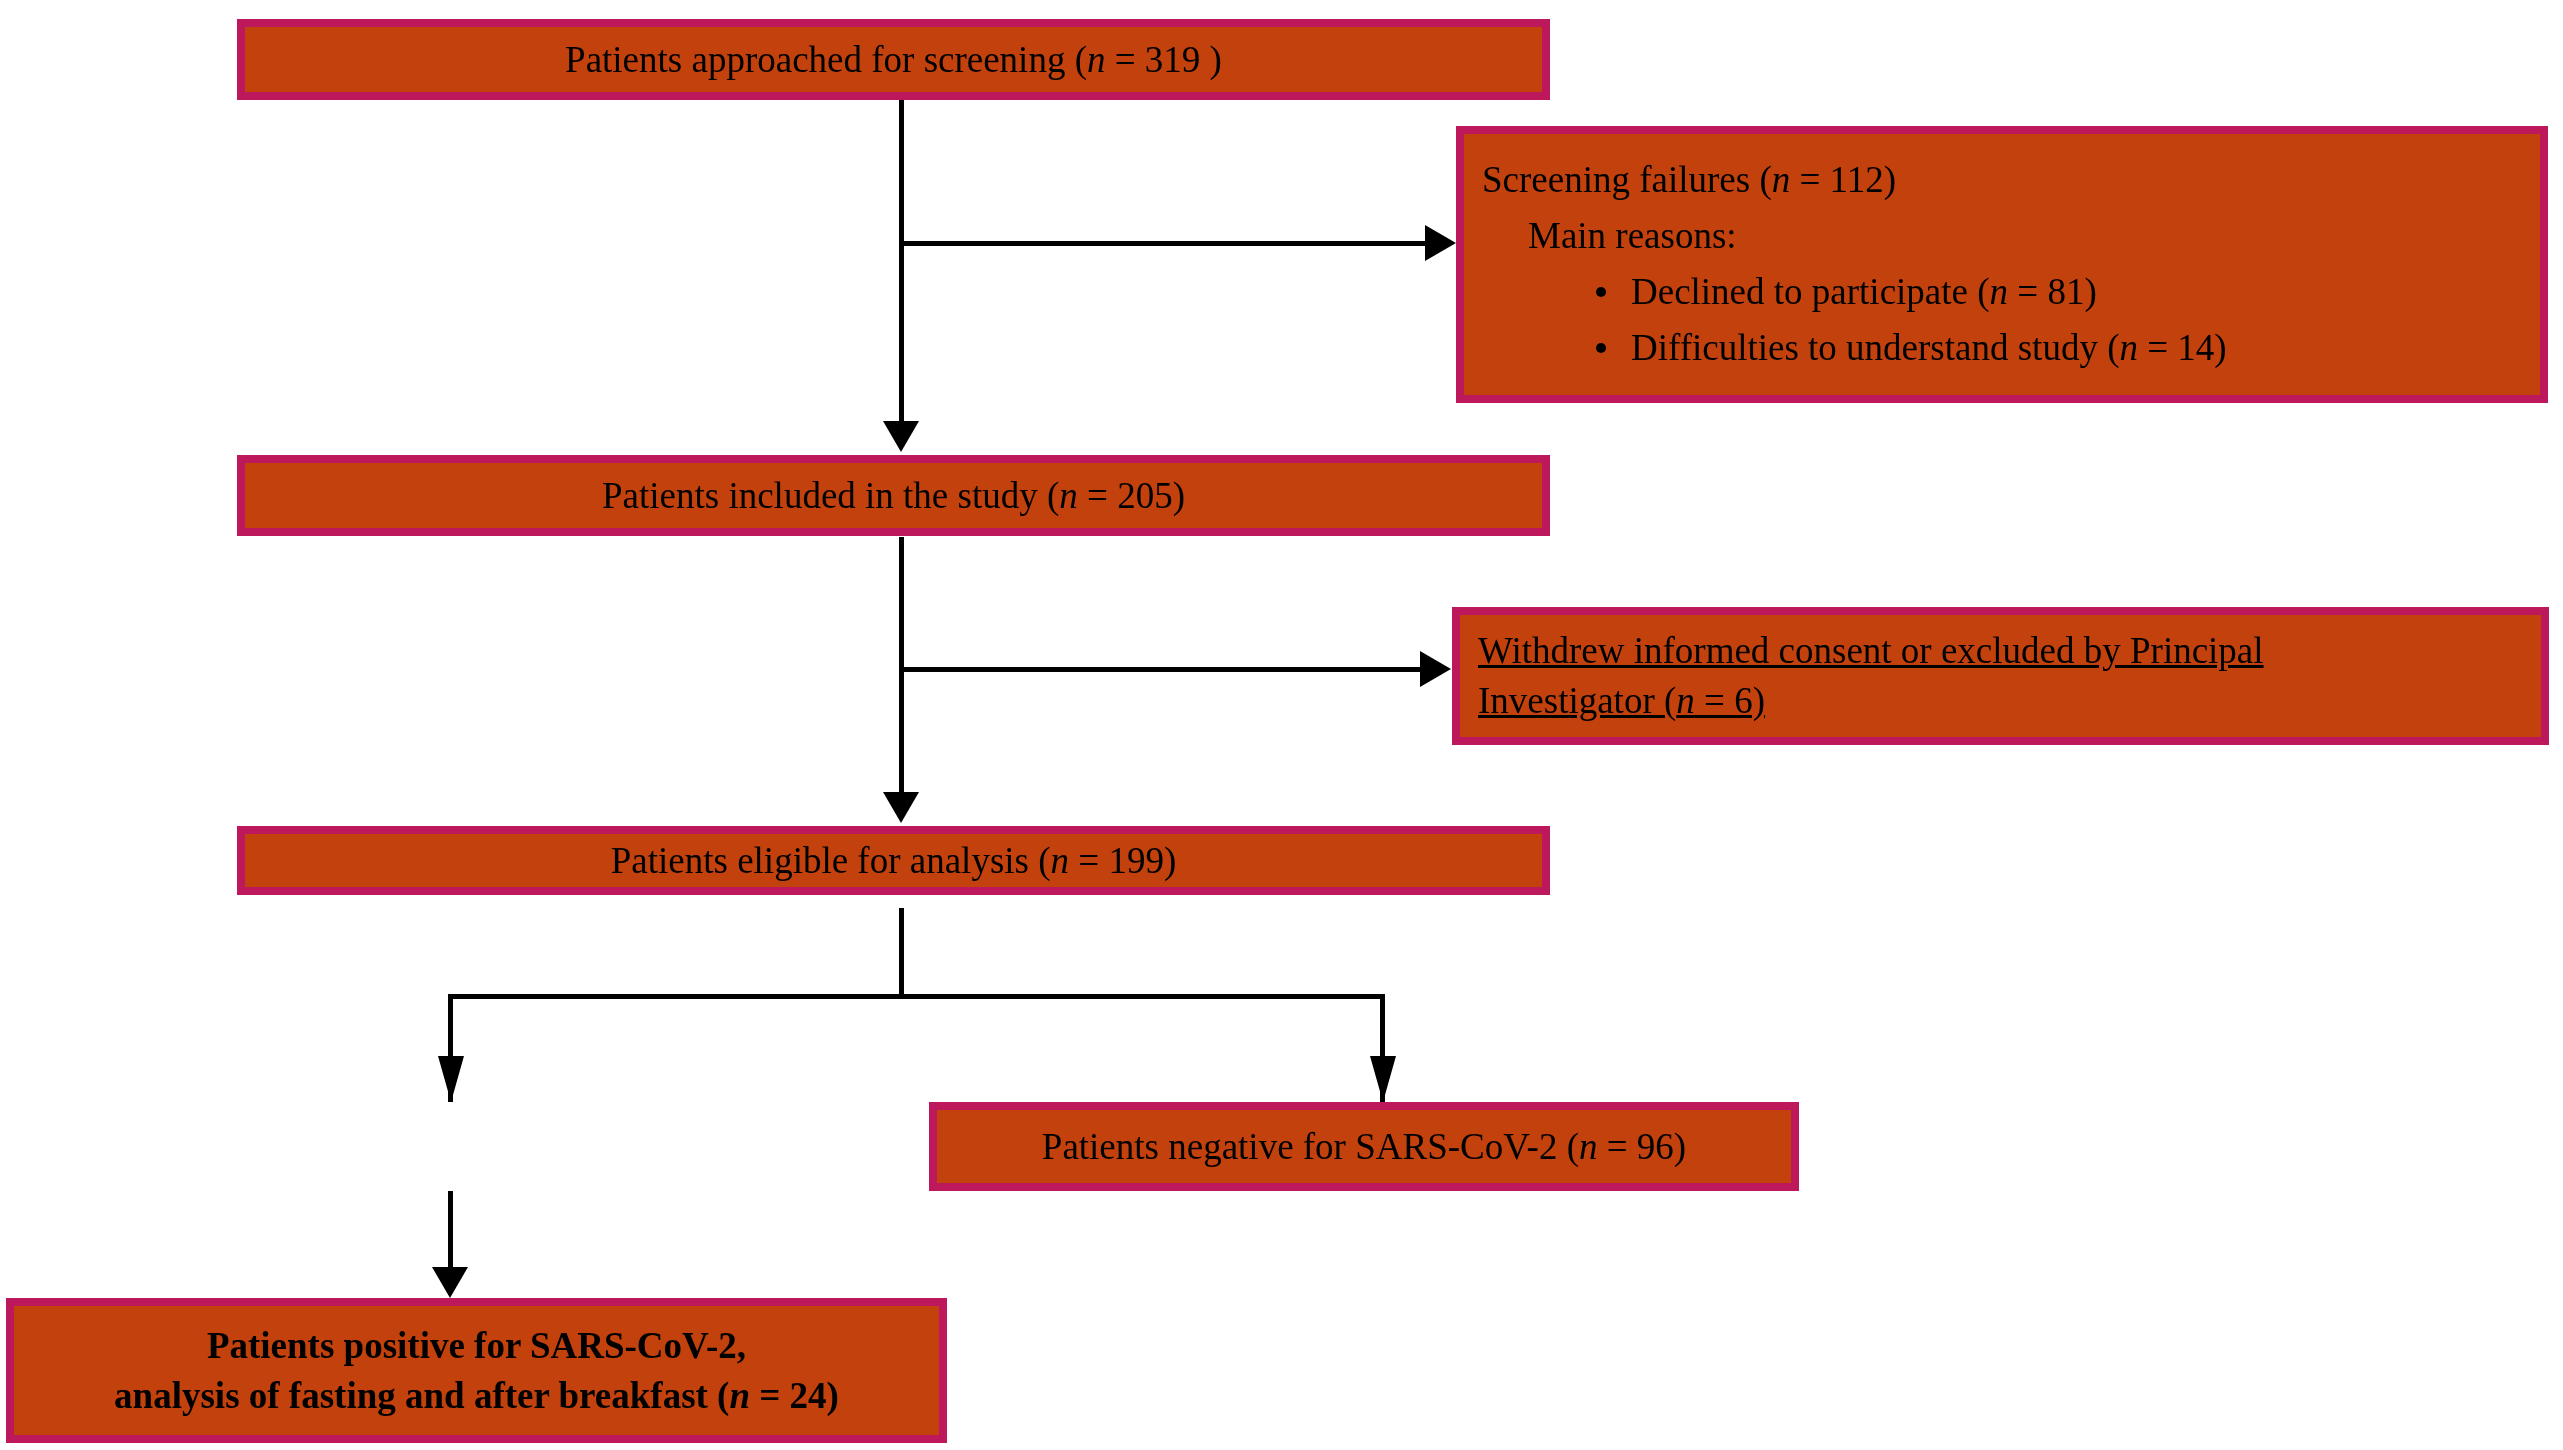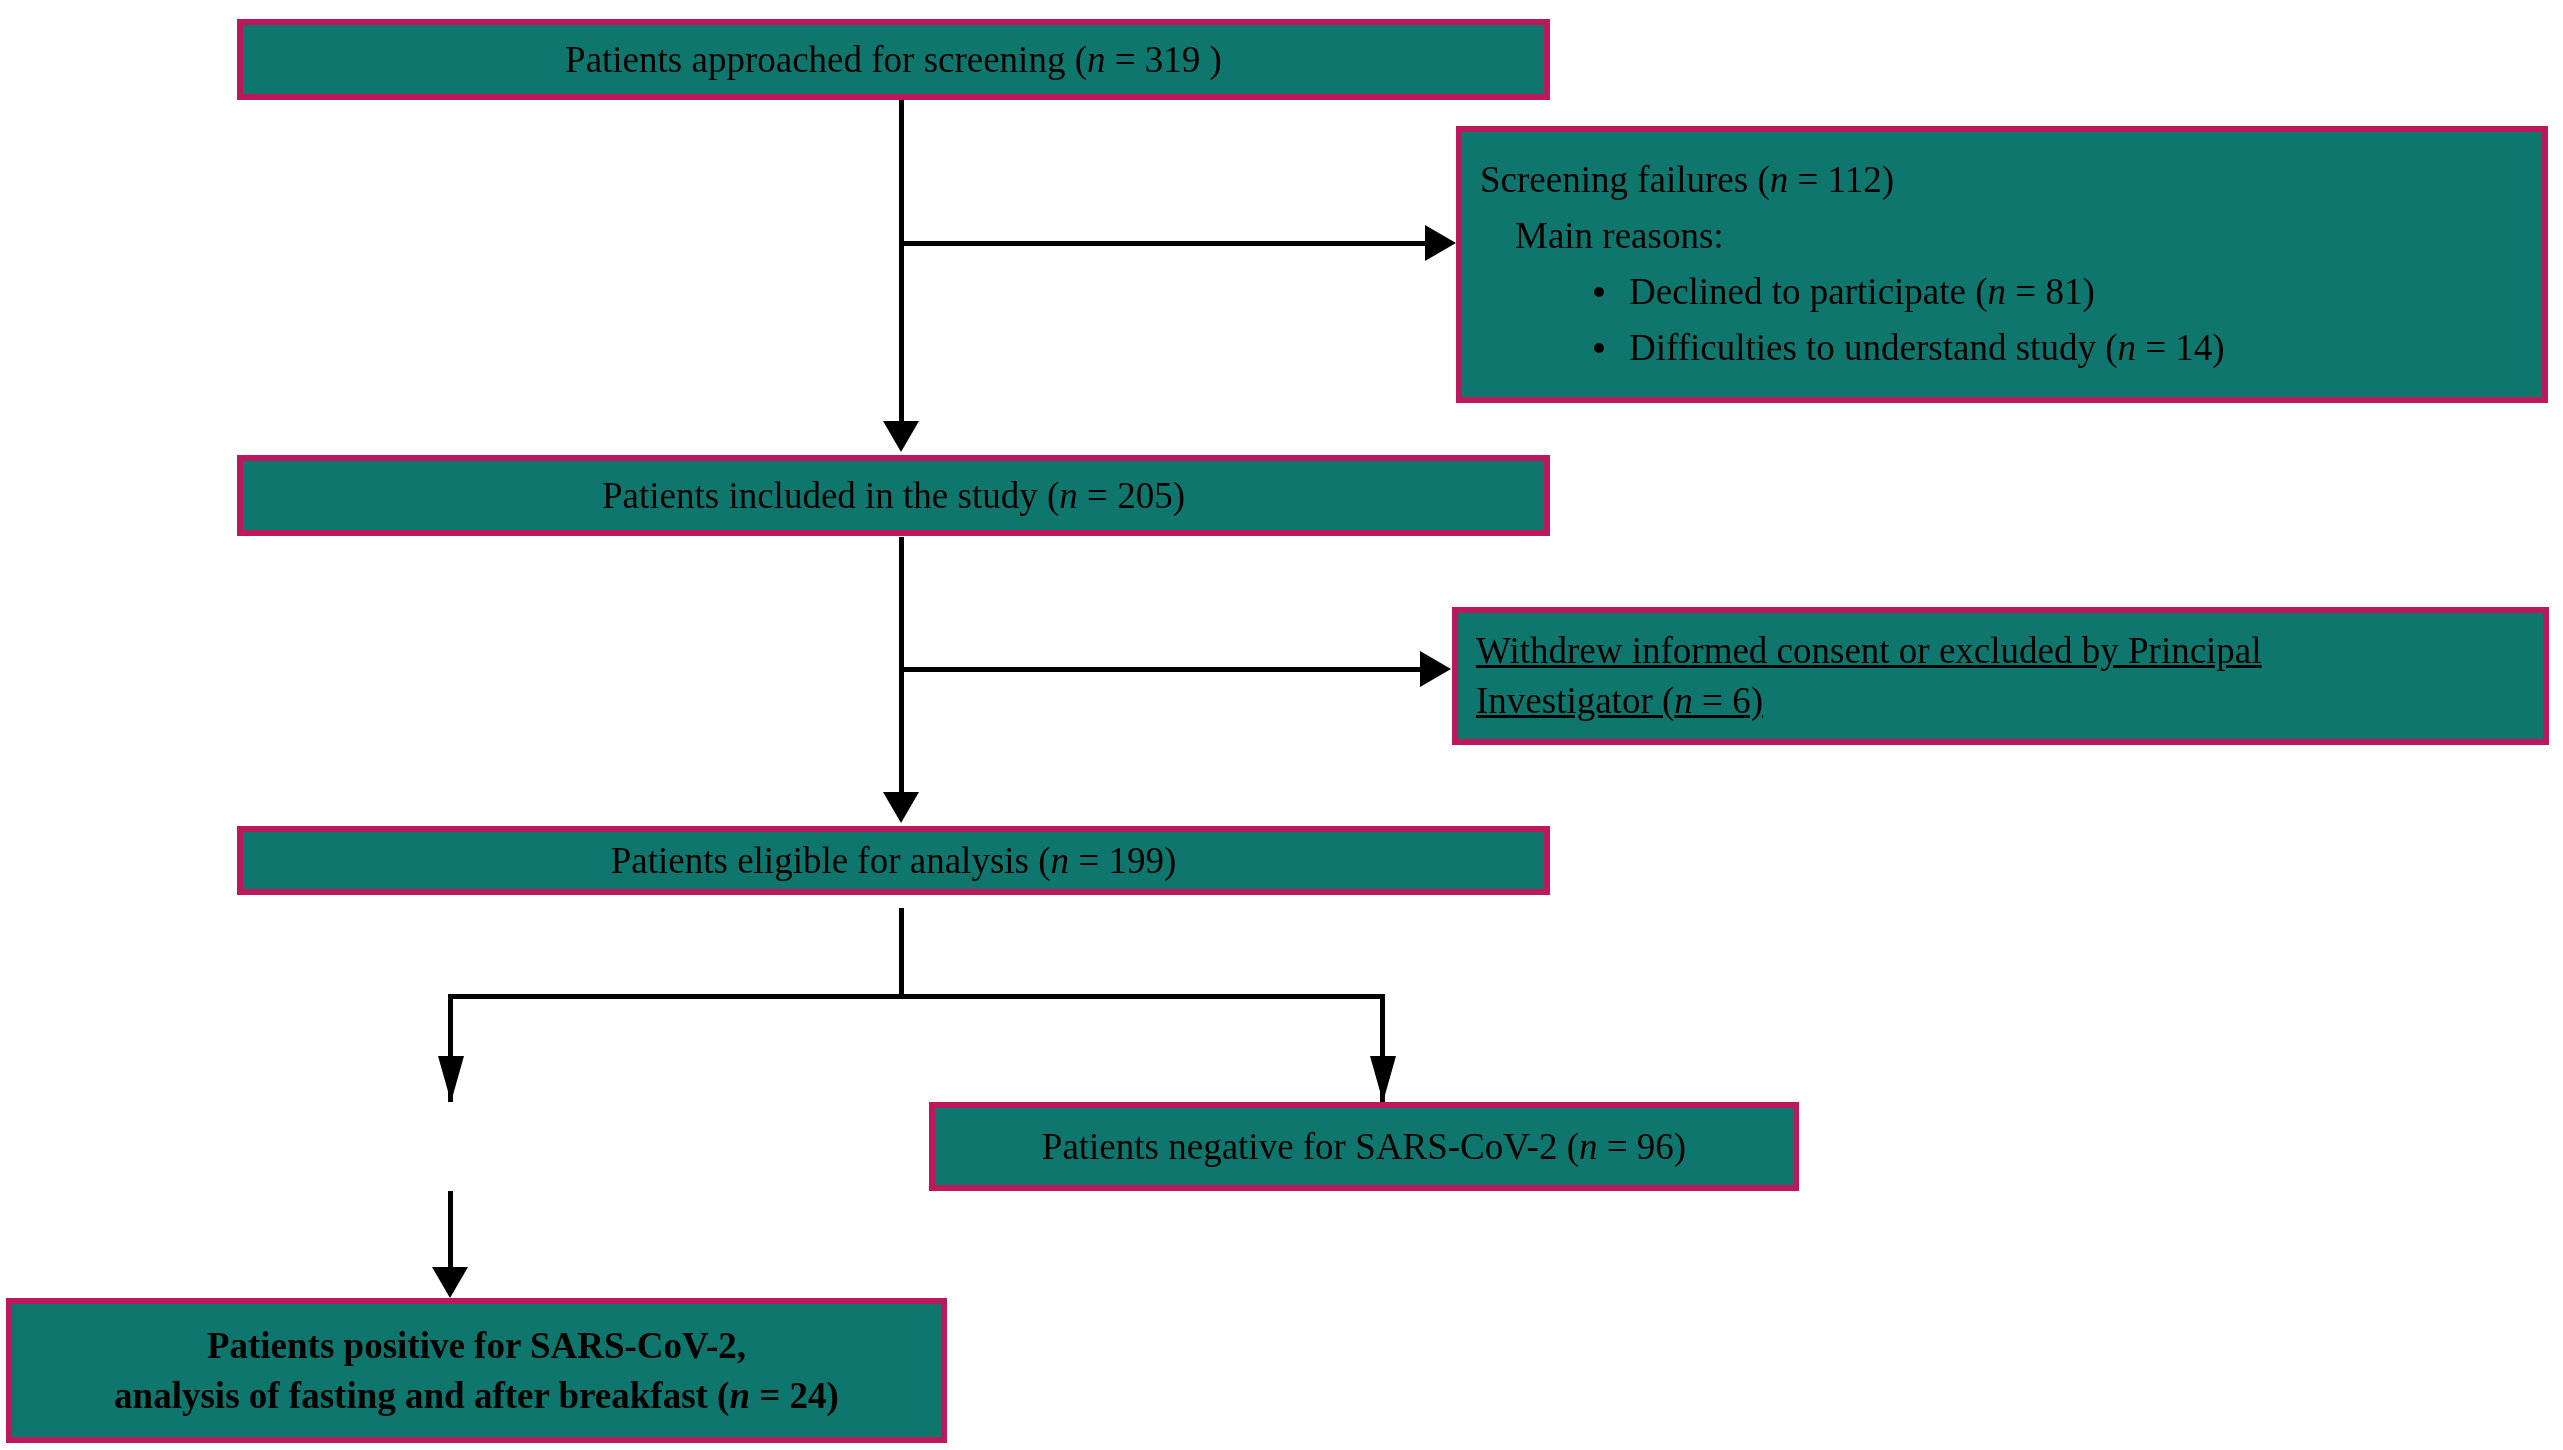--- a/index.html
+++ b/index.html
@@ -15,22 +15,22 @@
     background: #ffffff;
     font-family: "Liberation Serif", "DejaVu Serif", serif;
     color: #000000;
     overflow: hidden;
   }
 
   
   .node {
     position: absolute;
     box-sizing: border-box;
-    border: 6px solid #be185d;
-    background: #0f766e;
+    border: 8px solid #be185d;
+    background: #c2410c;
     display: flex;
     align-items: center;
     justify-content: center;
     text-align: center;
     line-height: 1.34;
     font-size: 37px;
     padding: 3.6px 10.7px;
   }
   .node.left-align {
     justify-content: flex-start;
@@ -40,21 +40,21 @@
 
   
   .it { font-style: italic; }
 
   
   .reasons-wrap {
     width: 100%;
     line-height: 1.30;
   }
   .reason-head { display: block; }
-  .reason-sub  { display: block; margin-left: 35px; margin-top: 7.1px; }
+  .reason-sub  { display: block; margin-left: 46px; margin-top: 7.1px; }
   .reason-list {
     list-style: none;
     margin: 8.3px 0 0 0;
     padding: 0 0 0 110px;
   }
   .reason-list li {
     position: relative;
     margin: 0 0 8.3px 0;
     padding-left: 39px;
   }

